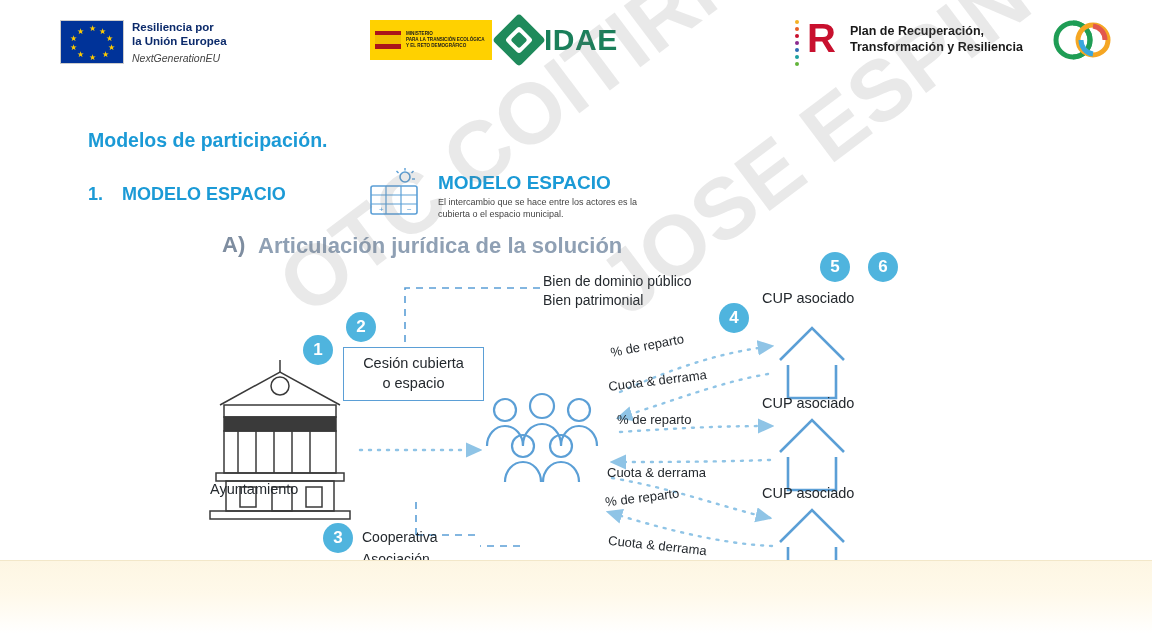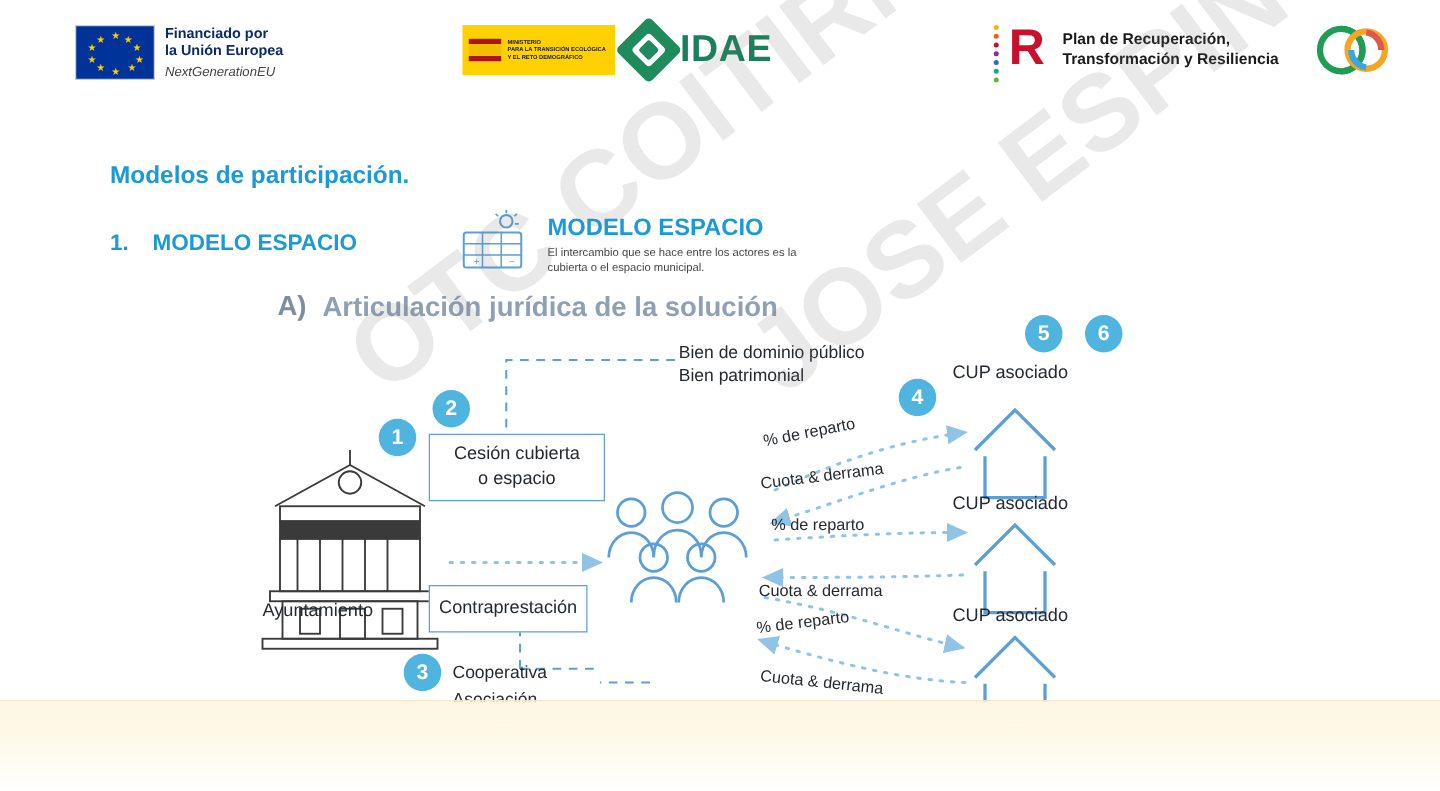--- a/index.html
+++ b/index.html
@@ -333,21 +333,21 @@
         <span class="star" style="left:45px;top:14px;">★</span>
         <span class="star" style="left:47px;top:23px;">★</span>
         <span class="star" style="left:41px;top:30px;">★</span>
         <span class="star" style="left:28px;top:33px;">★</span>
         <span class="star" style="left:16px;top:30px;">★</span>
         <span class="star" style="left:9px;top:23px;">★</span>
         <span class="star" style="left:9px;top:14px;">★</span>
         <span class="star" style="left:16px;top:7px;">★</span>
       </div>
       <div class="eu-text">
-        <span class="b">Financiado por</span>
+        <span class="b">Resiliencia por</span>
         <span class="b">la Unión Europea</span>
         <span class="n">NextGenerationEU</span>
       </div>
     </div>
 
     <div class="min-logo">
       <div class="min-box">
         <div class="esp-flag"></div>
         <div class="min-text">
           <div>MINISTERIO</div>
@@ -497,23 +497,20 @@
     <div class="badge" style="left:143px;top:363px;">3</div>
     <div class="badge" style="left:539px;top:143px;">4</div>
     <div class="badge" style="left:640px;top:92px;">5</div>
     <div class="badge" style="left:688px;top:92px;">6</div>
 
     <div class="box" style="left:163px;top:187px;width:141px;height:54px;">
       <span style="white-space:pre-line;">Cesión cubierta
 o espacio</span>
     </div>
 
-    <div class="box" style="left:163px;top:308px;width:127px;height:38px;">
-      <span>Contraprestación</span>
-    </div>
 
     <div class="plain-text" style="left:363px;top:112px;">Bien de dominio público</div>
     <div class="plain-text" style="left:363px;top:131px;text-align:center;">Bien patrimonial</div>
 
     <div class="plain-text" style="left:30px;top:320px;font-size:14.5px;">Ayuntamiento</div>
 
     <div class="plain-text" style="left:182px;top:368px;">Cooperativa</div>
     <div class="plain-text" style="left:182px;top:390px;">Asociación</div>
 
     <div class="dotted-label" style="left:430px;top:178px;transform:rotate(-11deg);">% de reparto</div>

